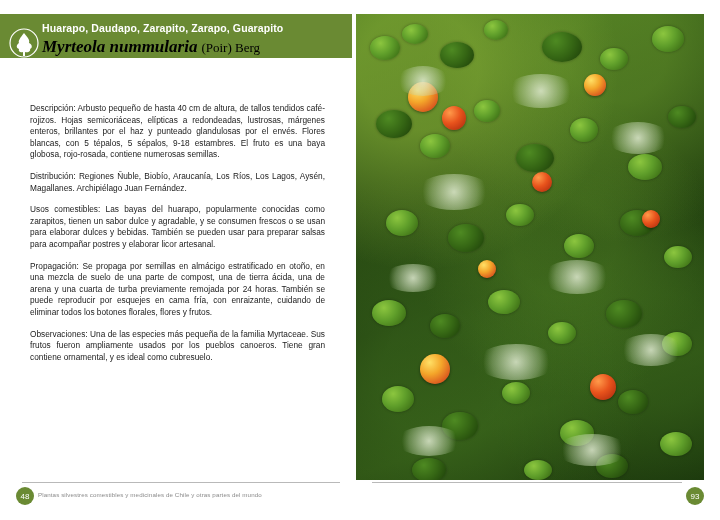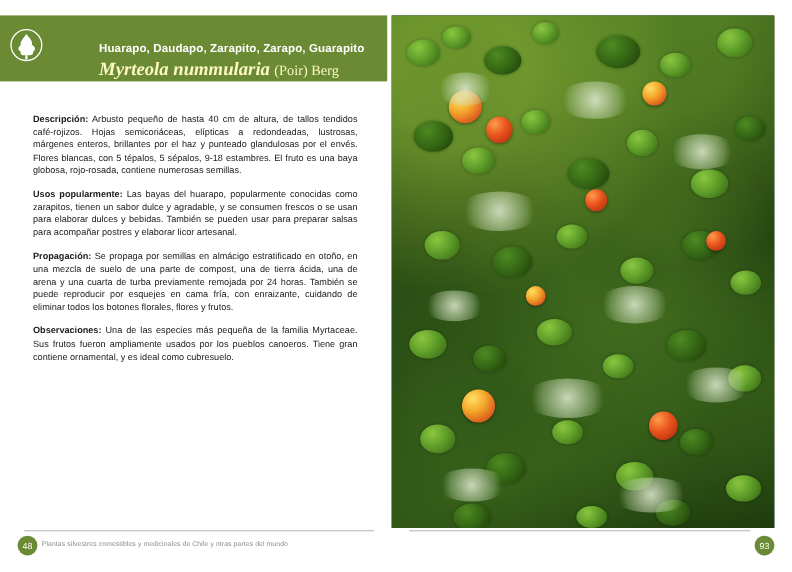--- a/index.html
+++ b/index.html
@@ -19,25 +19,24 @@
   .left-col {
     position: absolute;
     left: 0; top: 0;
     width: 352px; height: 520px;
   }
 
   
   .header-band {
     position: absolute;
     left: 0; top: 14px;
-    width: 352px; height: 60px;
+    width: 352px; height: 44px;
     background: #6a8a33;
     display: flex;
-    align-items: flex-end;
-    gap: 48px;
+    align-items: flex-start;
   }
   .header-icon {
     width: 42px;
     min-width: 42px;
     height: 62px;
     display: flex;
     align-items: center;
     justify-content: center;
     padding-left: 6px;
   }
@@ -46,21 +45,21 @@
     padding-right: 8px;
   }
   .common-names {
     color: #ffffff;
     font-size: 10.5px;
     font-weight: bold;
     letter-spacing: 0.1px;
     line-height: 12px;
   }
   .sci-line {
-    color: #fef9c3;
+    color: #000000;
     font-size: 16px;
     line-height: 20px;
     margin-top: 3px;
     font-family: "Liberation Serif", serif;
   }
   .sci-name {
     font-style: italic;
     font-weight: bold;
     font-size: 17px;
   }
@@ -80,21 +79,21 @@
   .body-text {
     position: absolute;
     left: 30px; top: 103px;
     width: 295px;
     color: #1b1b1b;
     font-size: 8.3px;
     line-height: 11.6px;
     text-align: justify;
   }
   .para { margin-bottom: 10px; }
-  .para b { font-weight: bold; }
+  .para b { font-weight: normal; }
 
   
   .footer-rule {
     position: absolute;
     left: 22px; top: 482px;
     width: 318px; height: 1px;
     background: #b9b9b9;
   }
   .folio-left {
     position: absolute;
@@ -201,21 +200,24 @@
           <span class="sci-auth">(Poir) Berg</span>
         </div>
       </div>
     </div>
 
     <div class="body-text">
       <p class="para">
         <b>Descripción:</b><span> Arbusto pequeño de hasta 40 cm de altura, de tallos tendidos café-rojizos. Hojas semicoriáceas, elípticas a redondeadas, lustrosas, márgenes enteros, brillantes por el haz y punteado glandulosas por el envés. Flores blancas, con 5 tépalos, 5 sépalos, 9-18 estambres. El fruto es una baya globosa, rojo-rosada, contiene numerosas semillas.</span>
       </p>
       <p class="para">
-        <b>Usos popularmente:</b><span> Las bayas del huarapo, popularmente conocidas como zarapitos, tienen un sabor dulce y agradable, y se consumen frescos o se usan para elaborar dulces y bebidas. También se pueden usar para preparar salsas para acompañar postres y elaborar licor artesanal.</span>
+        <b>Distribución:</b><span> Regiones Ñuble, Biobío, Araucanía, Los Ríos, Los Lagos, Aysén, Magallanes. Archipiélago Juan Fernández.</span>
+      </p>
+      <p class="para">
+        <b>Usos comestibles:</b><span> Las bayas del huarapo, popularmente conocidas como zarapitos, tienen un sabor dulce y agradable, y se consumen frescos o se usan para elaborar dulces y bebidas. También se pueden usar para preparar salsas para acompañar postres y elaborar licor artesanal.</span>
       </p>
       <p class="para">
         <b>Propagación:</b><span> Se propaga por semillas en almácigo estratificado en otoño, en una mezcla de suelo de una parte de compost, una de tierra ácida, una de arena y una cuarta de turba previamente remojada por 24 horas. También se puede reproducir por esquejes en cama fría, con enraizante, cuidando de eliminar todos los botones florales, flores y frutos.</span>
       </p>
       <p class="para">
         <b>Observaciones:</b><span> Una de las especies más pequeña de la familia Myrtaceae. Sus frutos fueron ampliamente usados por los pueblos canoeros. Tiene gran contiene ornamental, y es ideal como cubresuelo.</span>
       </p>
     </div>
 
     <div class="footer-rule"></div>

